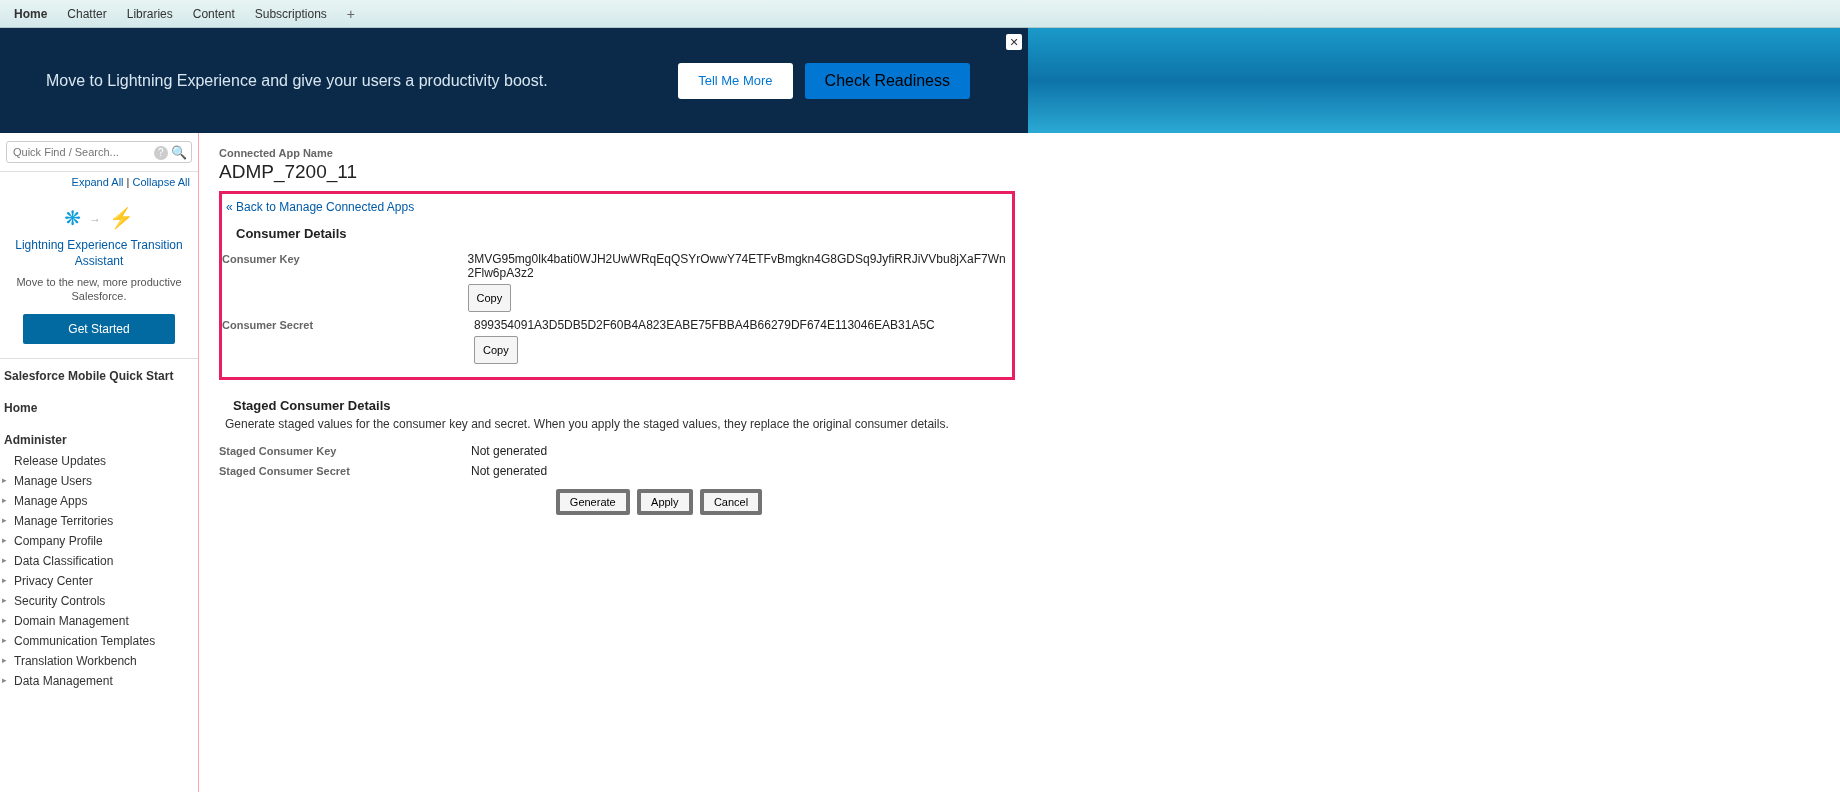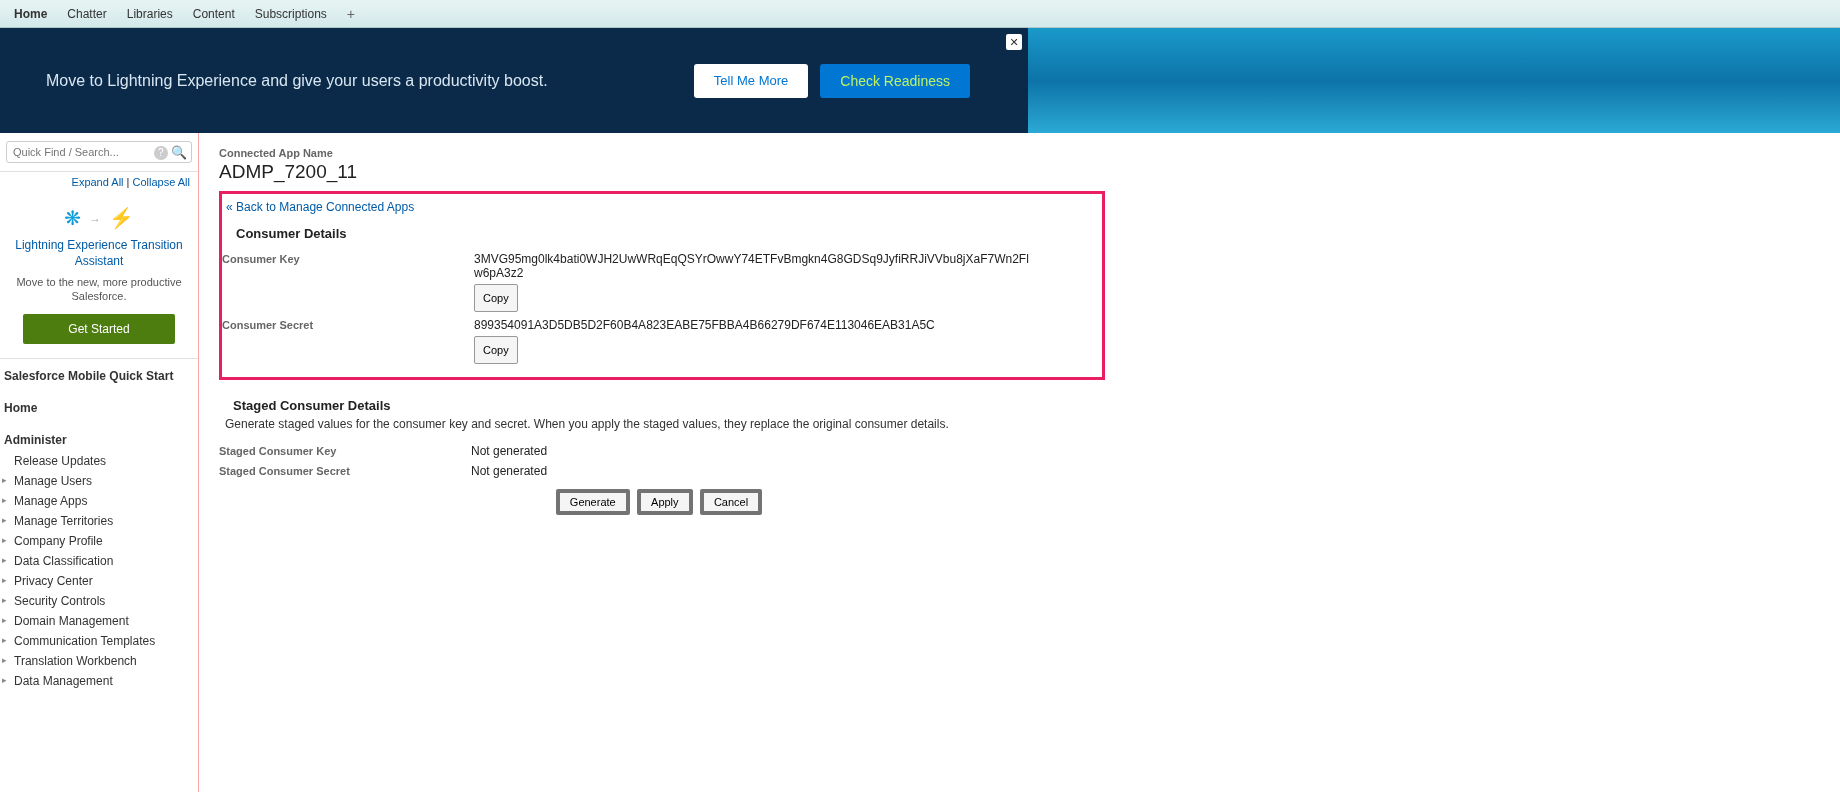--- a/index.html
+++ b/index.html
@@ -10,52 +10,52 @@
 .top-tabs .tab.active { font-weight: bold; }
 .top-tabs .plus { padding: 0 10px; color: #666; cursor: pointer; font-size: 14px; }
 
 .hero-banner { background: linear-gradient(to bottom, #1a99c9 0%, #0d73a8 50%, #2ba9d4 100%); height: 105px; position: relative; }
 .dark-panel { position: absolute; left: 0; top: 0; height: 105px; width: 1028px; background: #0b2a4a; display: flex; align-items: center; padding: 0 36px 0 46px; }
 .hero-text { color: #fff; flex: 1; }
 .hero-title { font-size: 26px; font-weight: 300; margin-bottom: 6px; }
 .hero-sub { font-size: 16px; font-weight: 300; color: #d8e6f0; }
 .hero-btns { display: flex; gap: 12px; margin-right: 22px; }
 .btn-white { background: #fff; color: #0176d3; border: none; padding: 9px 20px; font-size: 13px; border-radius: 3px; cursor: pointer; }
-.btn-blue { background: #0176d3; color: #bef264; border: none; padding: 9px 20px; font-size: 14px; border-radius: 3px; cursor: pointer; }
+.btn-blue { background: #0176d3; color: #000000; border: none; padding: 9px 20px; font-size: 16px; border-radius: 3px; cursor: pointer; }
 .close-x { position: absolute; right: 6px; top: 6px; width: 16px; height: 16px; background: #fff; color: #333; font-size: 11px; display: flex; align-items: center; justify-content: center; cursor: pointer; border-radius: 2px; }
 
 .main-layout { display: flex; }
 .sidebar { width: 199px; border-right: 1px solid #fca5a5; min-height: 660px; }
 .search-box { padding: 8px 6px; position: relative; border-bottom: 1px solid #e0e0e0; }
 .search-box input { width: 100%; padding: 4px 30px 4px 6px; border: 1px solid #ccc; border-radius: 3px; font-size: 11px; color: #999; }
 .search-icons { position: absolute; right: 10px; top: 12px; display: flex; gap: 4px; align-items: center; }
 .help-icon { width: 14px; height: 14px; border-radius: 50%; background: #ccc; color: #fff; font-size: 10px; display: flex; align-items: center; justify-content: center; }
 .mag-icon { color: #888; font-size: 13px; }
 .expand-collapse { text-align: right; padding: 4px 8px 8px; font-size: 11px; }
 .expand-collapse a { color: #015ba7; text-decoration: none; cursor: pointer; }
 .assistant-box { padding: 10px 6px 14px; text-align: center; border-bottom: 1px solid #e0e0e0; }
 .assistant-icons { display: flex; align-items: center; justify-content: center; gap: 8px; margin-bottom: 8px; }
 .cloud-icon { color: #0d9dda; font-size: 20px; }
 .arrow-icon { color: #aaa; font-size: 12px; }
 .bolt-icon { color: #428bca; font-size: 20px; }
 .assistant-title { color: #015ba7; font-size: 12px; line-height: 1.3; margin-bottom: 6px; }
 .assistant-desc { font-size: 11px; color: #555; line-height: 1.3; margin-bottom: 10px; }
-.get-started-btn { background: #4d7c0f; color: #fff; border: none; padding: 8px 0; width: 152px; font-size: 12px; cursor: pointer; border-radius: 2px; }
+.get-started-btn { background: #0369a1; color: #fff; border: none; padding: 8px 0; width: 152px; font-size: 12px; cursor: pointer; border-radius: 2px; }
 .side-section { padding: 10px 0 4px 4px; font-weight: bold; font-size: 12px; color: #333; }
 .side-heading { padding: 14px 0 4px 4px; font-weight: bold; font-size: 12px; color: #333; }
 .side-item { padding: 3px 0 3px 14px; font-size: 12px; color: #333; cursor: pointer; position: relative; }
 .side-item::before { content: "▸"; position: absolute; left: 2px; color: #888; font-size: 9px; top: 4px; }
 .side-item.no-arrow::before { content: ""; }
 
 .content { flex: 1; padding: 14px 20px; }
 .breadcrumb-label { font-size: 11px; color: #666; font-weight: bold; }
 .page-title { font-size: 19px; color: #222; margin: 2px 0 10px; }
 .back-link { font-size: 12px; }
 .back-link a { color: #015ba7; text-decoration: none; cursor: pointer; }
-.highlight-box { border: 3px solid #e91e63; padding: 0 0 10px 0; margin-top: -2px; width: 886px; }
+.highlight-box { border: 3px solid #e91e63; padding: 0 0 10px 0; margin-top: -2px; width: 796px; }
 .highlight-box .back-link { padding: 6px 0 8px 4px; }
 .section-title { font-weight: bold; font-size: 13px; padding: 4px 0 8px 14px; }
 .detail-row { display: flex; padding: 3px 0; align-items: flex-start; }
 .detail-label { width: 252px; font-size: 11px; color: #666; font-weight: bold; padding-right: 18px; padding-top: 1px; }
 .detail-value { font-size: 12px; color: #222; word-break: break-all; max-width: 560px; }
 .copy-btn { display: inline-block; margin-top: 4px; padding: 7px 8px; font-size: 11px; border: 1px solid #999; background: #f5f5f5; cursor: pointer; border-radius: 2px; }
 
 .staged-section { margin-top: 18px; width: 880px; }
 .staged-title { font-weight: bold; font-size: 13px; padding: 0 0 4px 14px; }
 .staged-desc { font-size: 12px; color: #333; padding: 0 0 10px 6px; }

